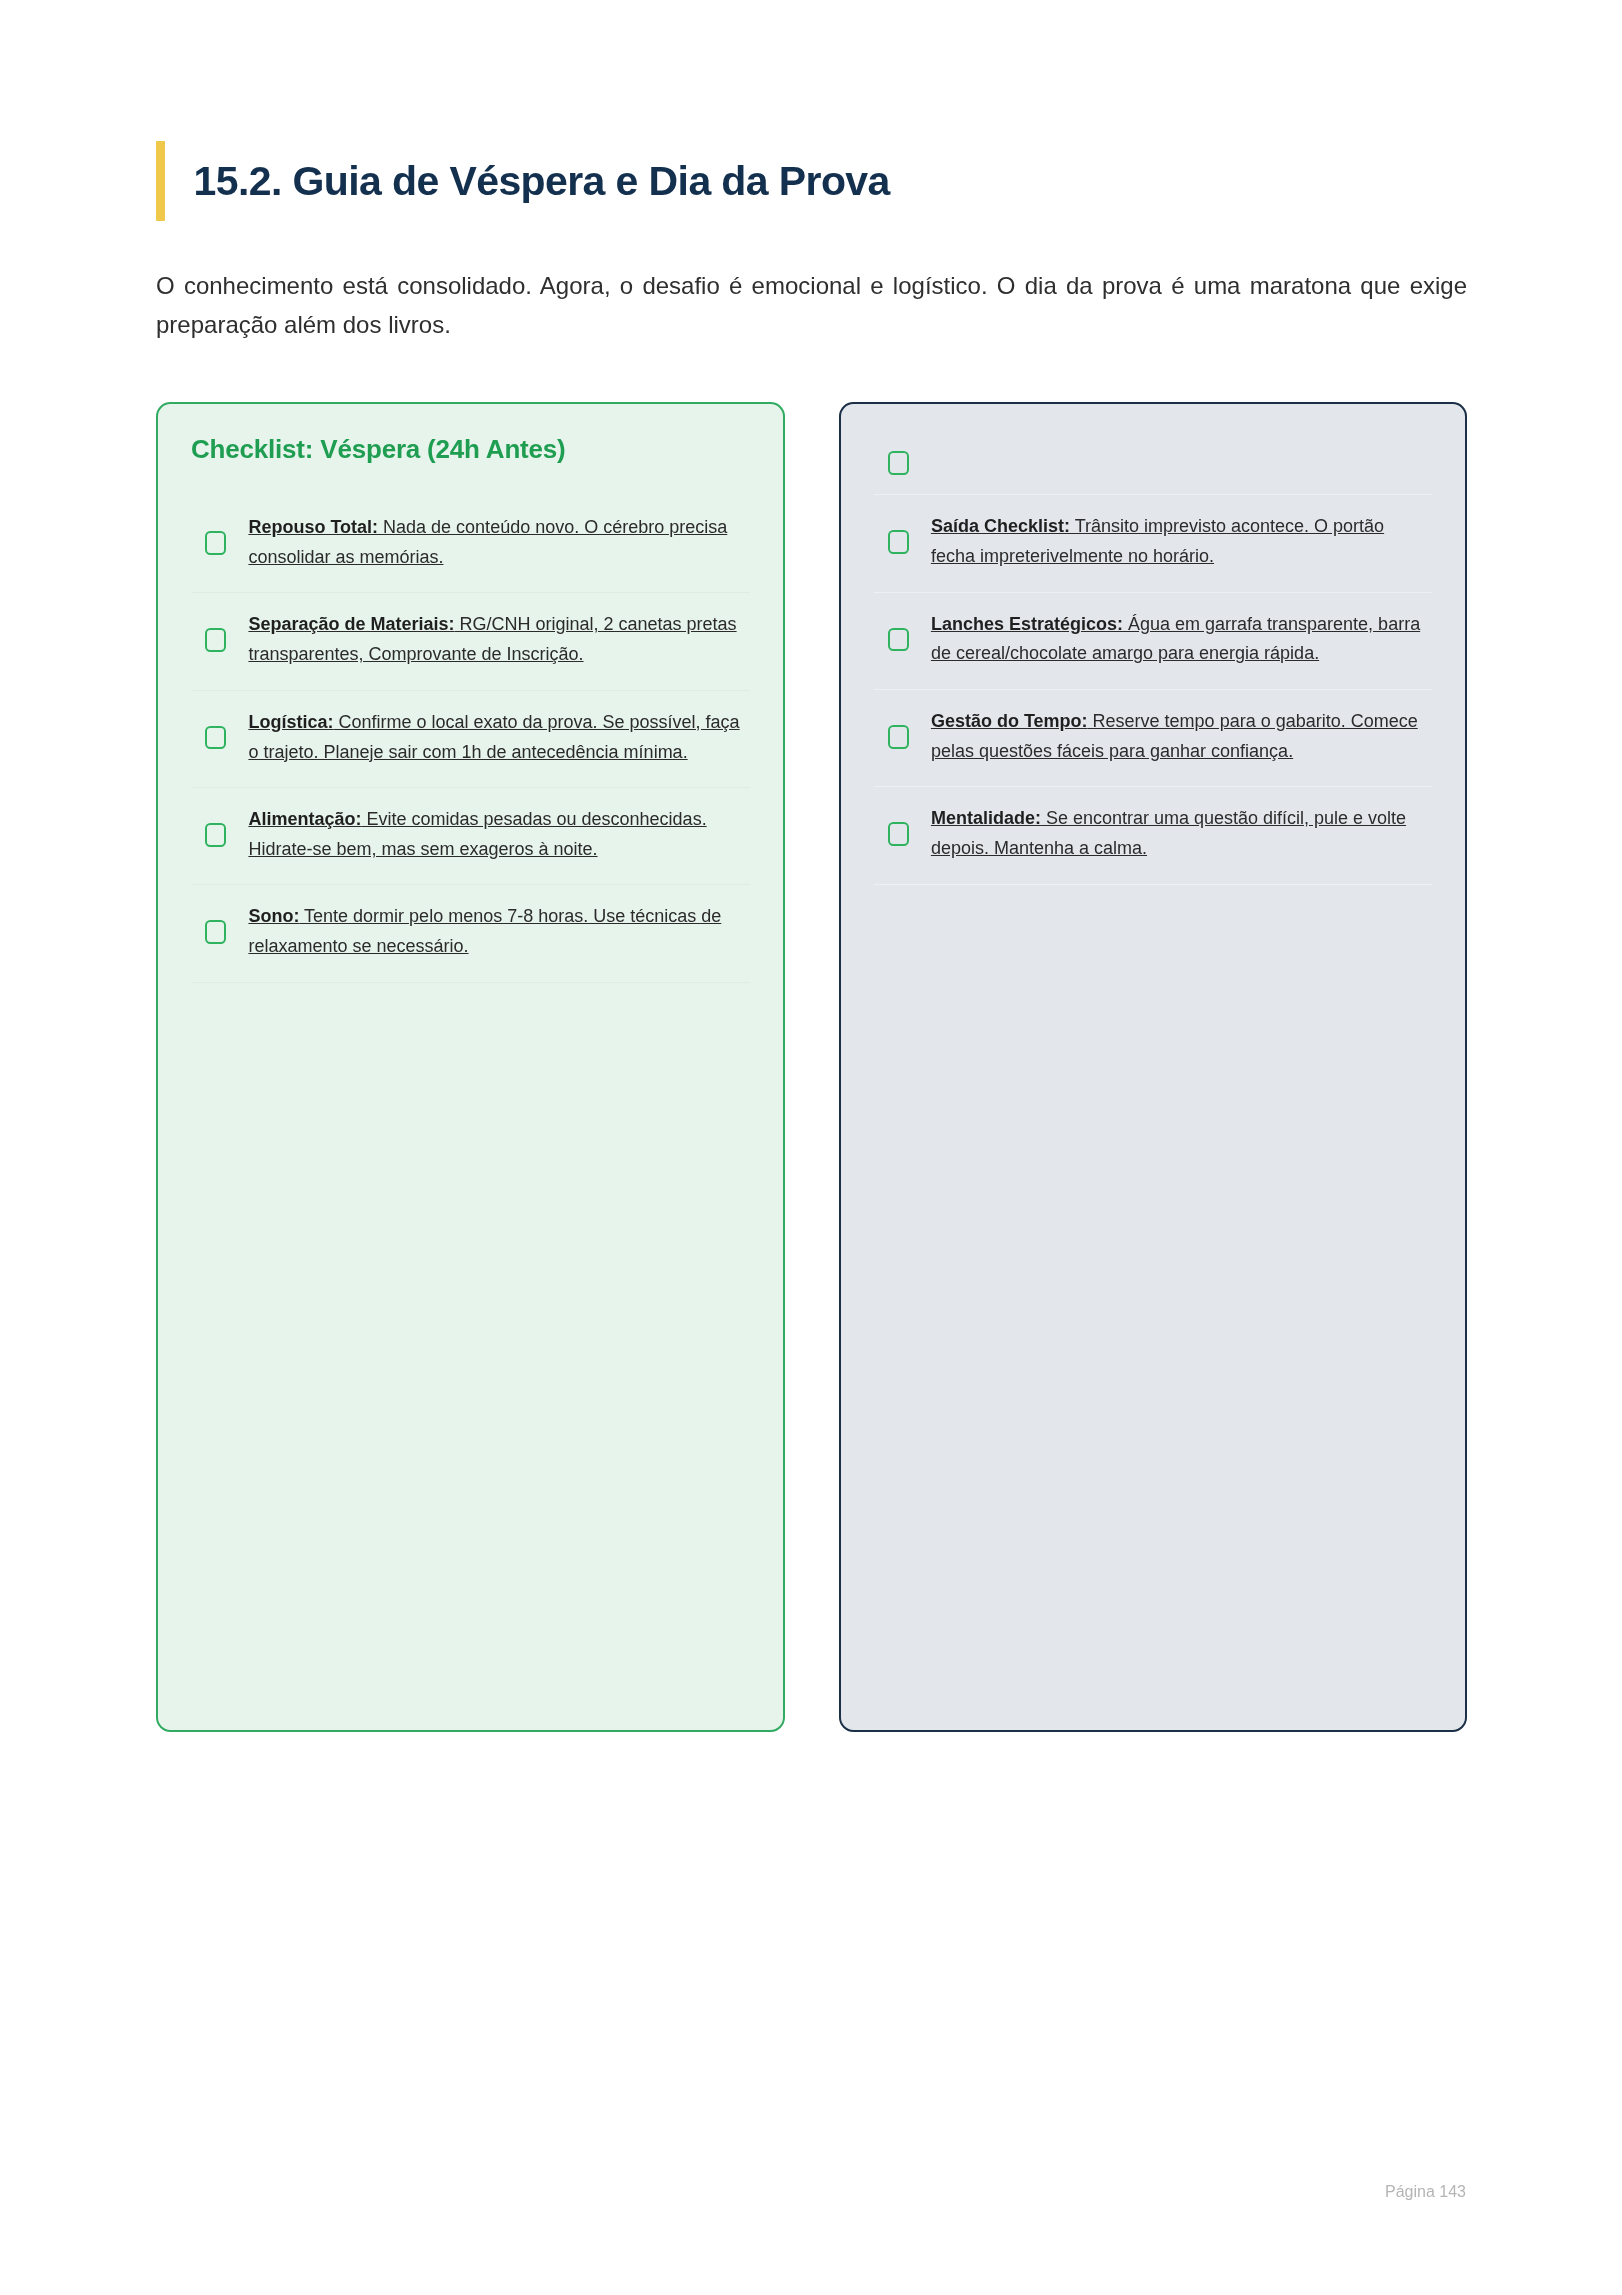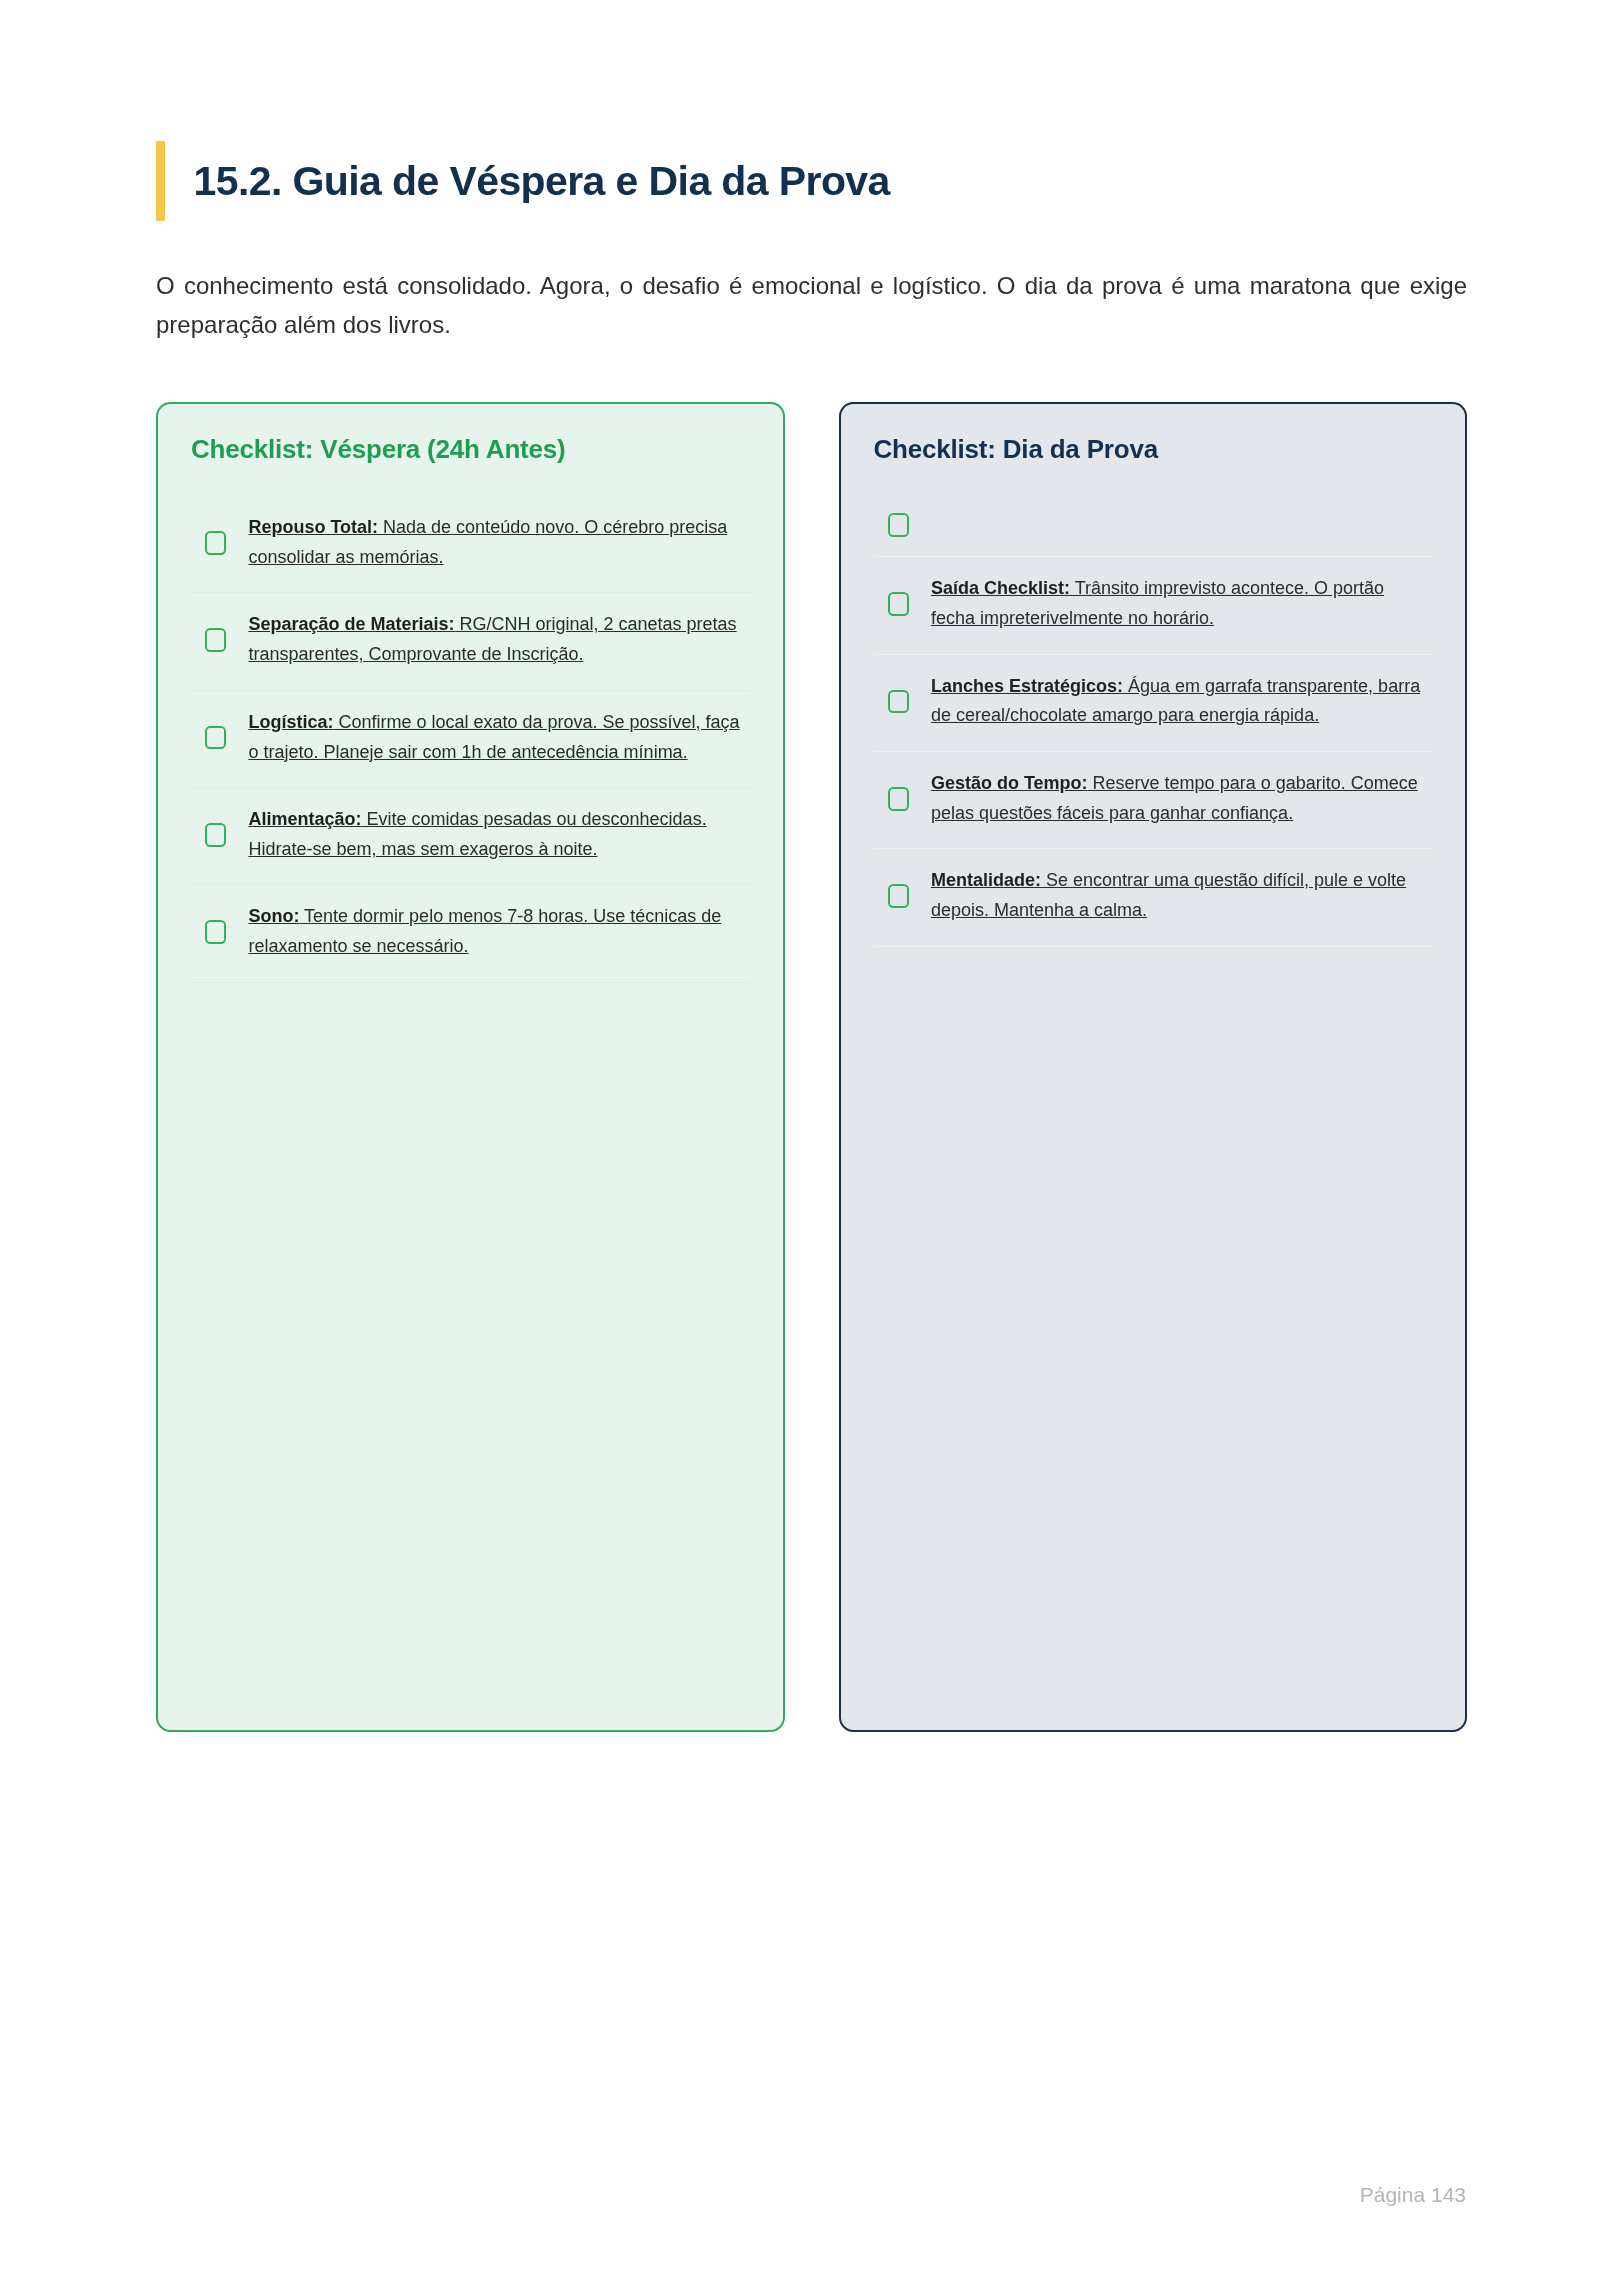--- a/index.html
+++ b/index.html
@@ -138,21 +138,21 @@
   .item-text .lead {
     font-weight: 700;
     color: #1f1f1f;
   }
 
   
   .footer-page-number {
     position: absolute;
     right: 156px;
     top: 2183px;
-    font-size: 21px;
+    font-size: 16px;
     color: #b5b5b5;
     text-align: right;
   }
 </style>
 </head>
 <body>
 
 <div class="page">
 
   <div class="heading-row">
@@ -184,21 +184,20 @@
           <span class="item-text"><span class="lead">Alimentação:</span><span> Evite comidas pesadas ou desconhecidas. Hidrate-se bem, mas sem exageros à noite.</span></span>
         </li>
         <li class="check-item">
           <span class="checkbox"></span>
           <span class="item-text"><span class="lead">Sono:</span><span> Tente dormir pelo menos 7-8 horas. Use técnicas de relaxamento se necessário.</span></span>
         </li>
       </ul>
     </section>
 
     <section class="card card--gray">
-      <h2 class="card-title">Checklist: Dia da Prova</h2>
       <ul class="items">
         <li class="check-item">
           <span class="checkbox"></span>
         </li>
         <li class="check-item">
           <span class="checkbox"></span>
           <span class="item-text"><span class="lead">Saída Checklist:</span><span> Trânsito imprevisto acontece. O portão fecha impreterivelmente no horário.</span></span>
         </li>
         <li class="check-item">
           <span class="checkbox"></span>

